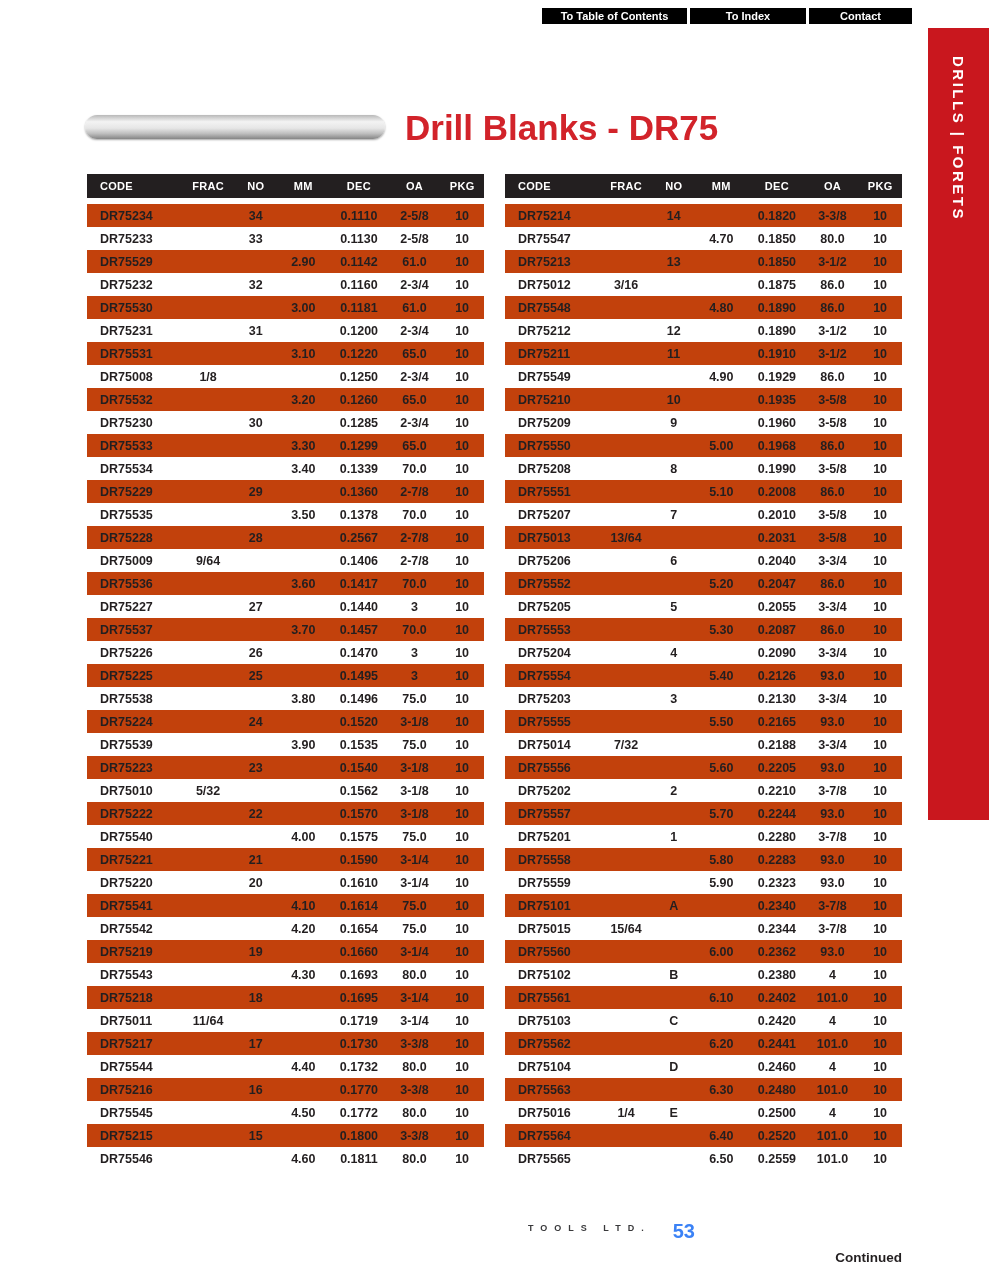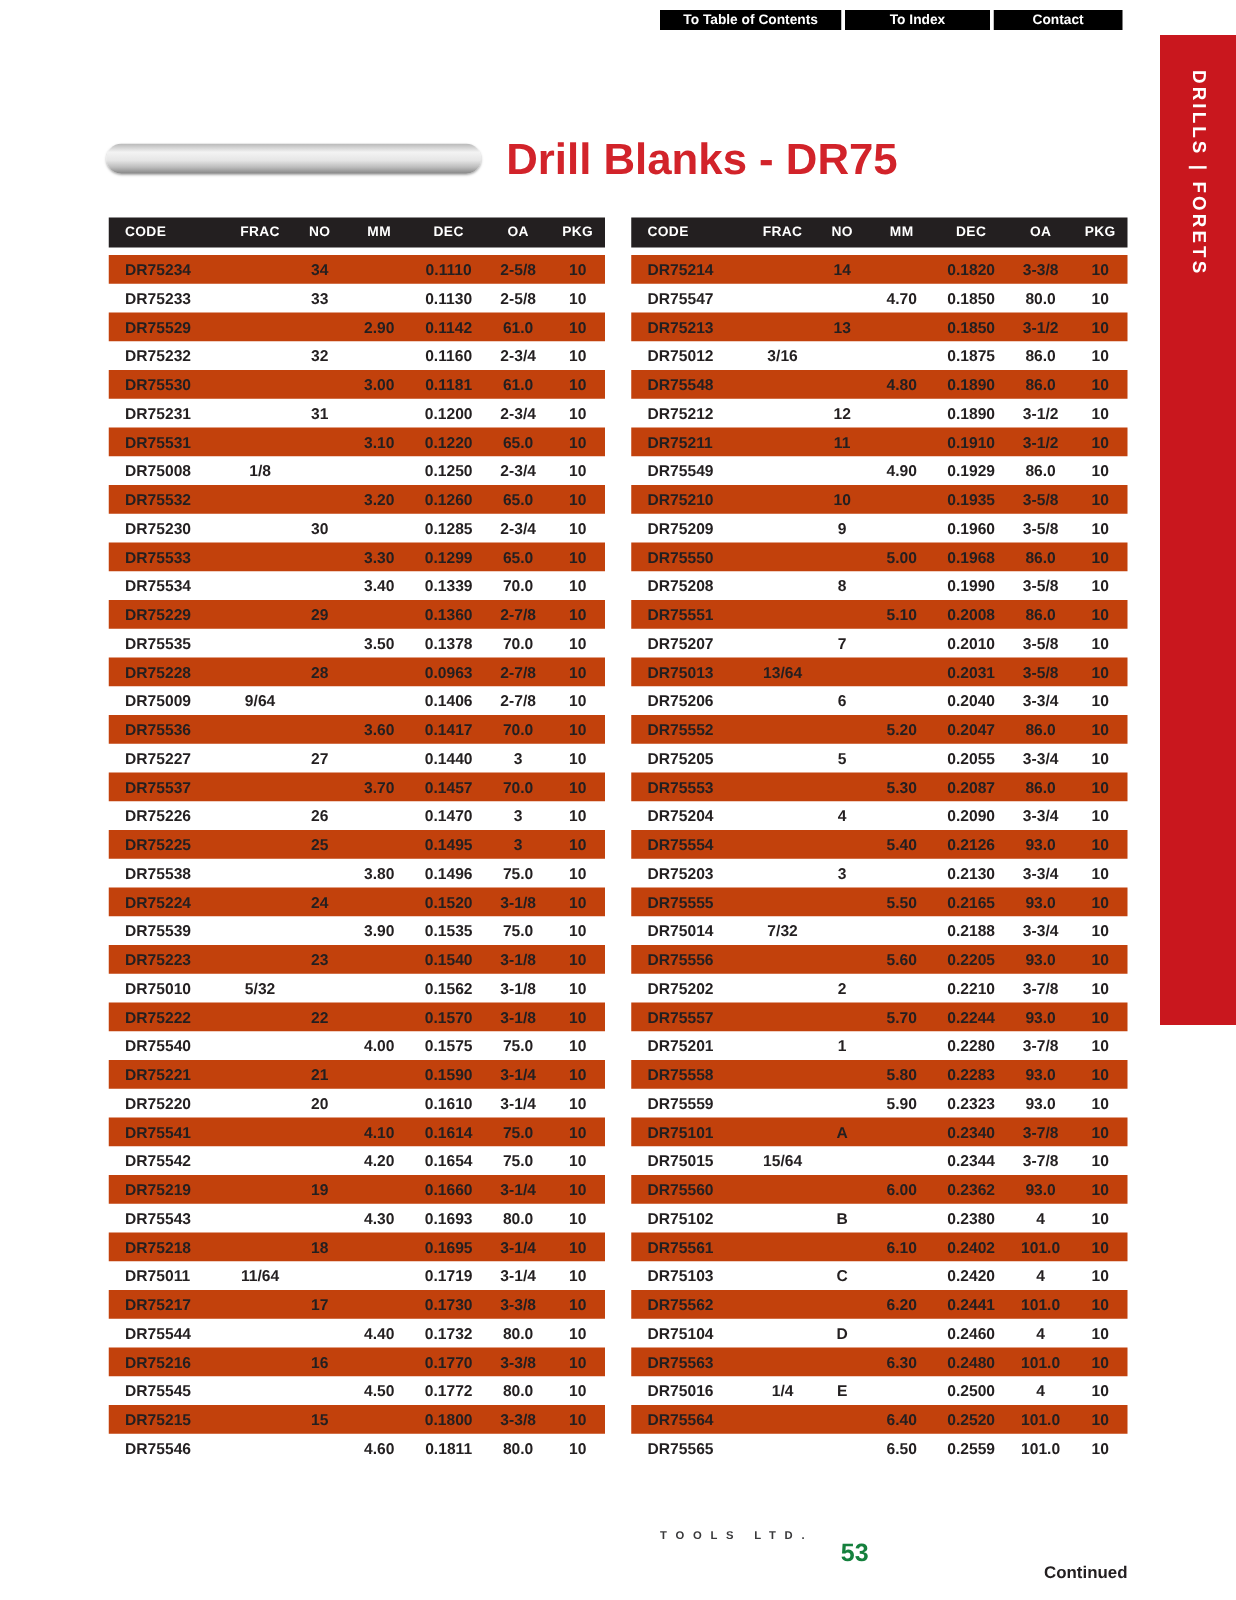--- a/index.html
+++ b/index.html
@@ -20,21 +20,21 @@
   .nav-btn {
     background:#000000; color:#ffffff;
     border:none; cursor:pointer;
     height:16px; line-height:16px;
     font-family:"Liberation Sans", sans-serif;
     font-size:11px; font-weight:bold;
     text-align:center; padding:0 6px;
   }
   .nav-btn.b0 { width:145px; }
   .nav-btn.b1 { width:116px; }
-  .nav-btn.b2 { width:103px; margin-right:14px; }
+  .nav-btn.b2 { width:103px; }
 
   
   .side-tab {
     position:absolute; top:28px; right:0; width:61px; height:792px;
     background:#c9171e;
     display:flex; justify-content:center;
     padding-top:28px;
   }
   .side-tab span {
     writing-mode:vertical-rl;
@@ -95,22 +95,22 @@
   .brand-word {
     font-size:27px; font-weight:bold; color:#39393b; letter-spacing:2px;
     line-height:30px;
   }
   .gear { margin:0 5px; display:inline-flex; }
   .logo-sub {
     font-size:9px; font-weight:bold; color:#39393b;
     letter-spacing:7px; margin-top:13px;
   }
   .pageno {
-    margin-left:22px; margin-top:22px;
-    font-size:20px; font-weight:bold; color:#15803d;
+    margin-left:22px; margin-top:10px;
+    font-size:20px; font-weight:bold; color:#3b82f6;
   }
 </style>
 </head>
 <body>
 
 <div class="nav">
   <button class="nav-btn b0">To Table of Contents</button>
   <button class="nav-btn b1">To Index</button>
   <button class="nav-btn b2">Contact</button>
 </div>
@@ -257,21 +257,21 @@
         <div class="tcell col3">3.50</div>
         <div class="tcell col4">0.1378</div>
         <div class="tcell col5">70.0</div>
         <div class="tcell col6">10</div>
       </div>
       <div class="trow pink">
         <div class="tcell col0">DR75228</div>
         <div class="tcell col1"></div>
         <div class="tcell col2">28</div>
         <div class="tcell col3"></div>
-        <div class="tcell col4">0.0963</div>
+        <div class="tcell col4">0.2567</div>
         <div class="tcell col5">2-7/8</div>
         <div class="tcell col6">10</div>
       </div>
       <div class="trow white">
         <div class="tcell col0">DR75009</div>
         <div class="tcell col1">9/64</div>
         <div class="tcell col2"></div>
         <div class="tcell col3"></div>
         <div class="tcell col4">0.1406</div>
         <div class="tcell col5">2-7/8</div>

